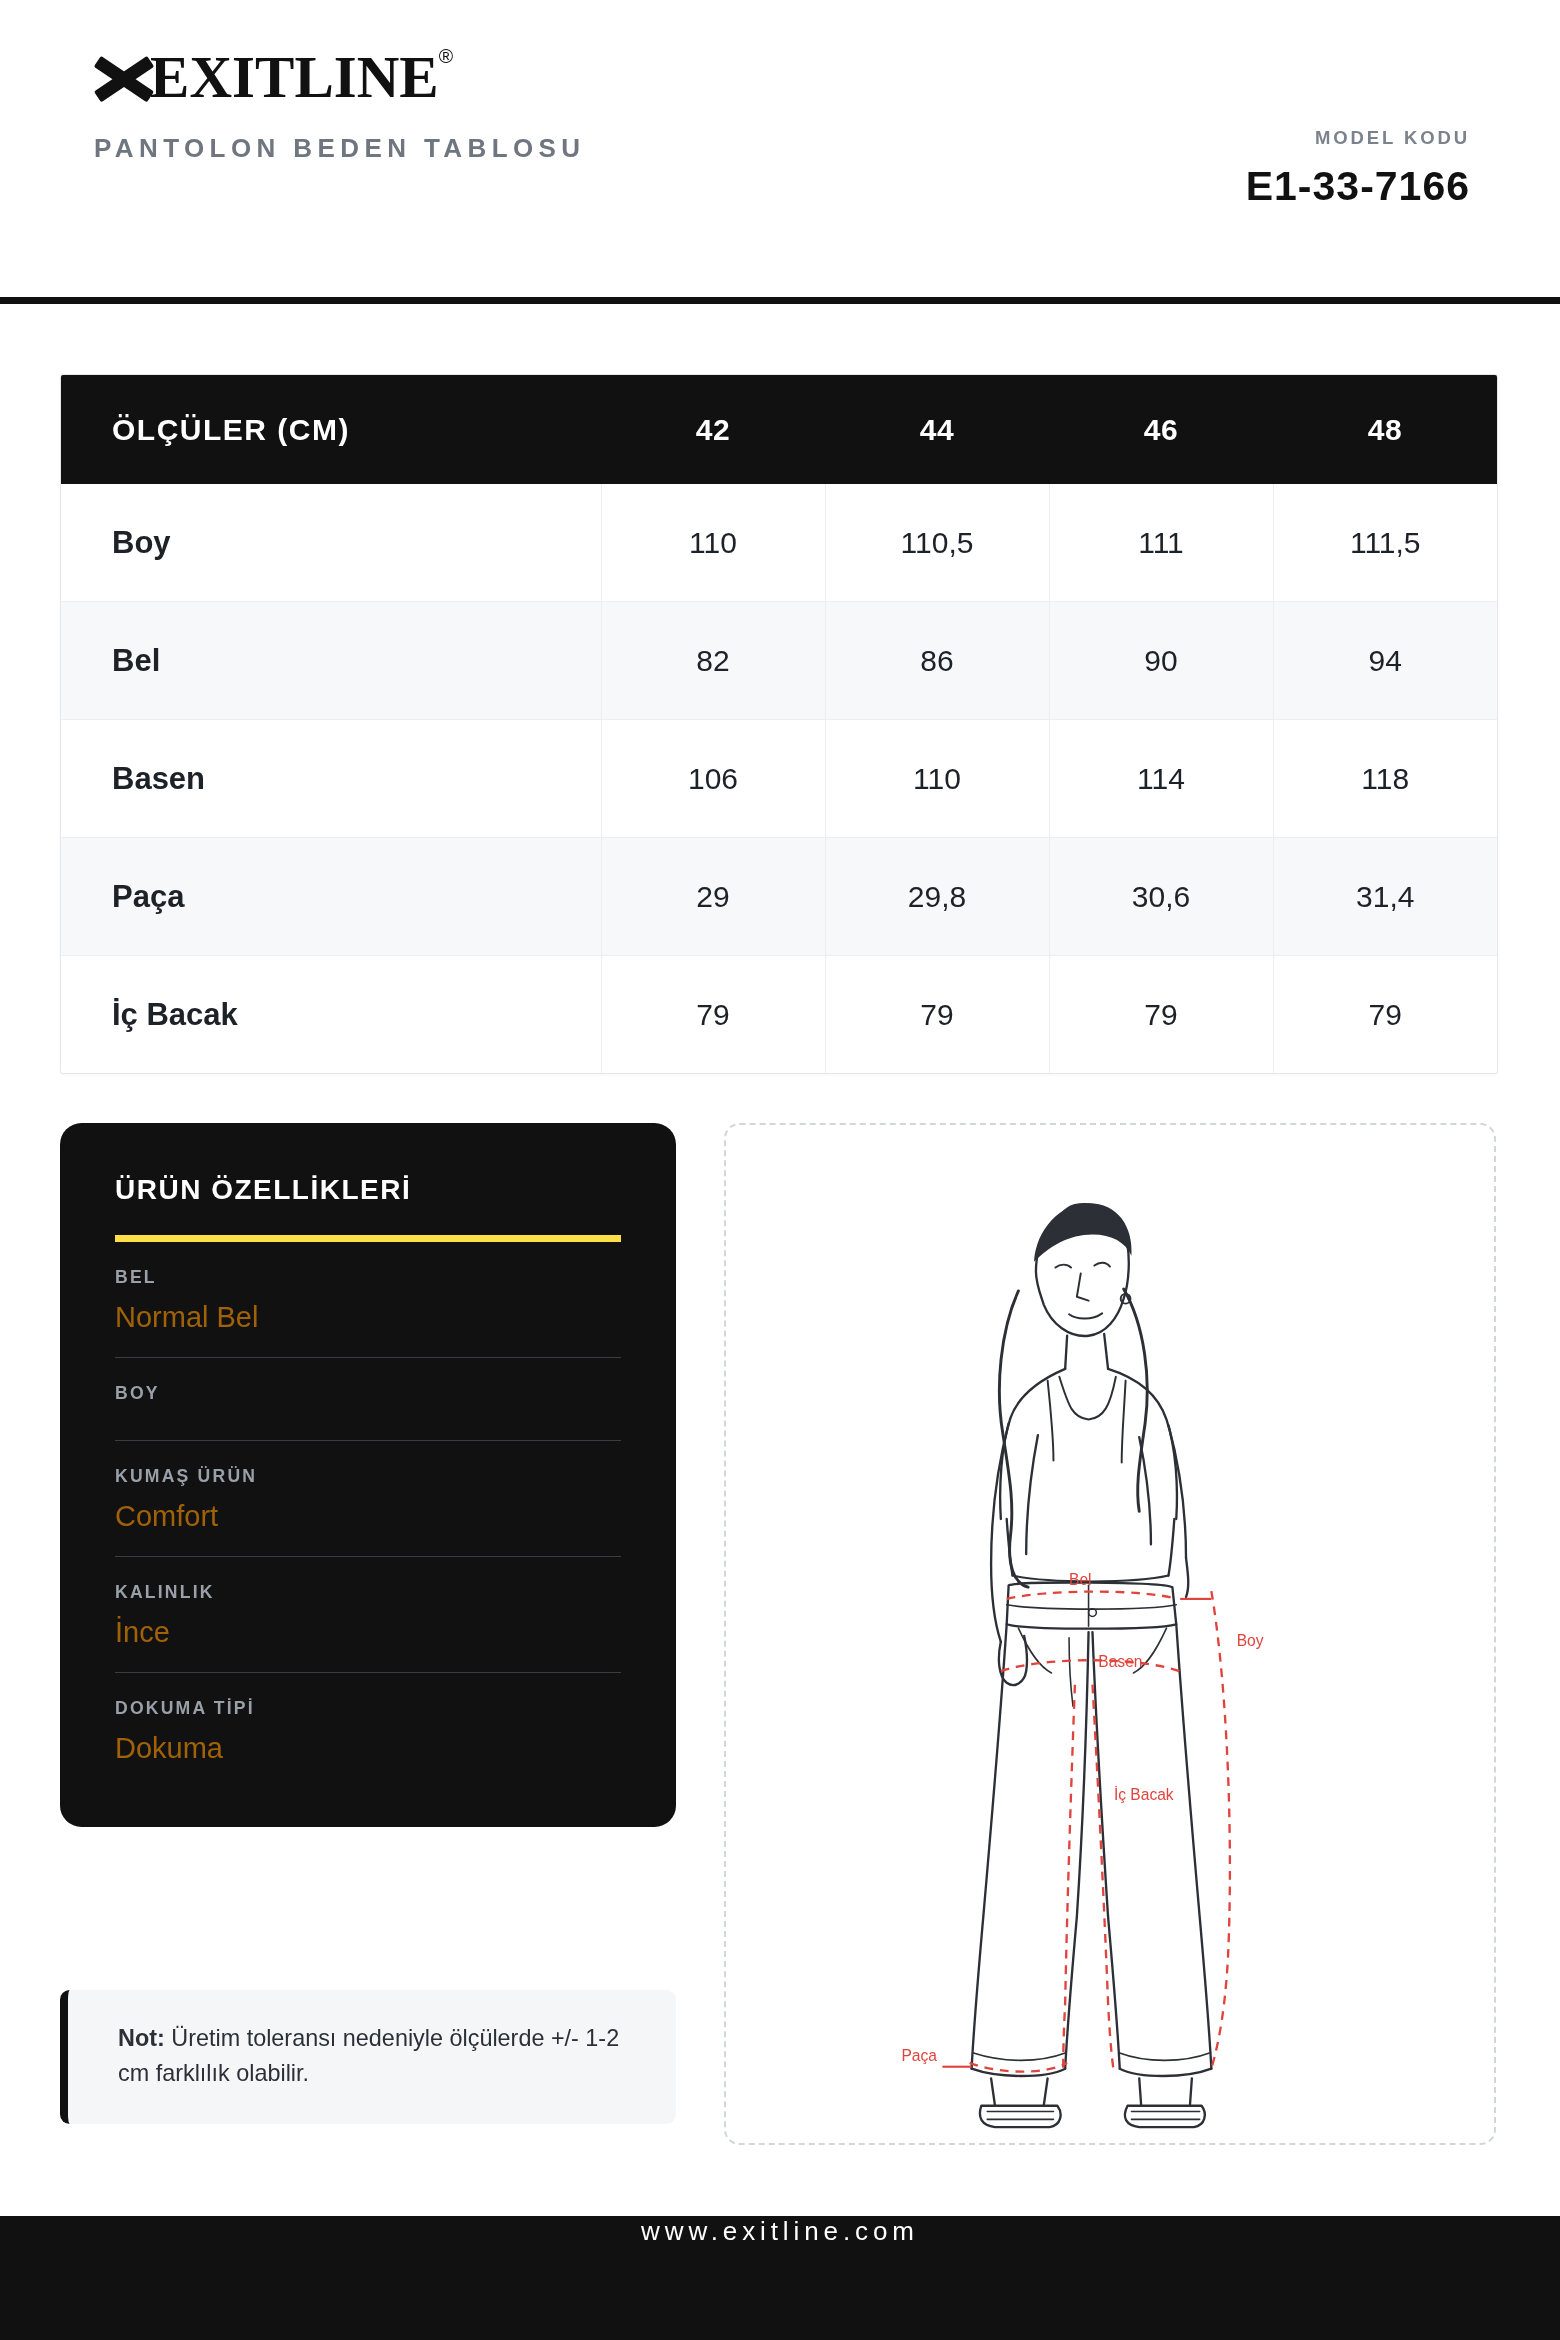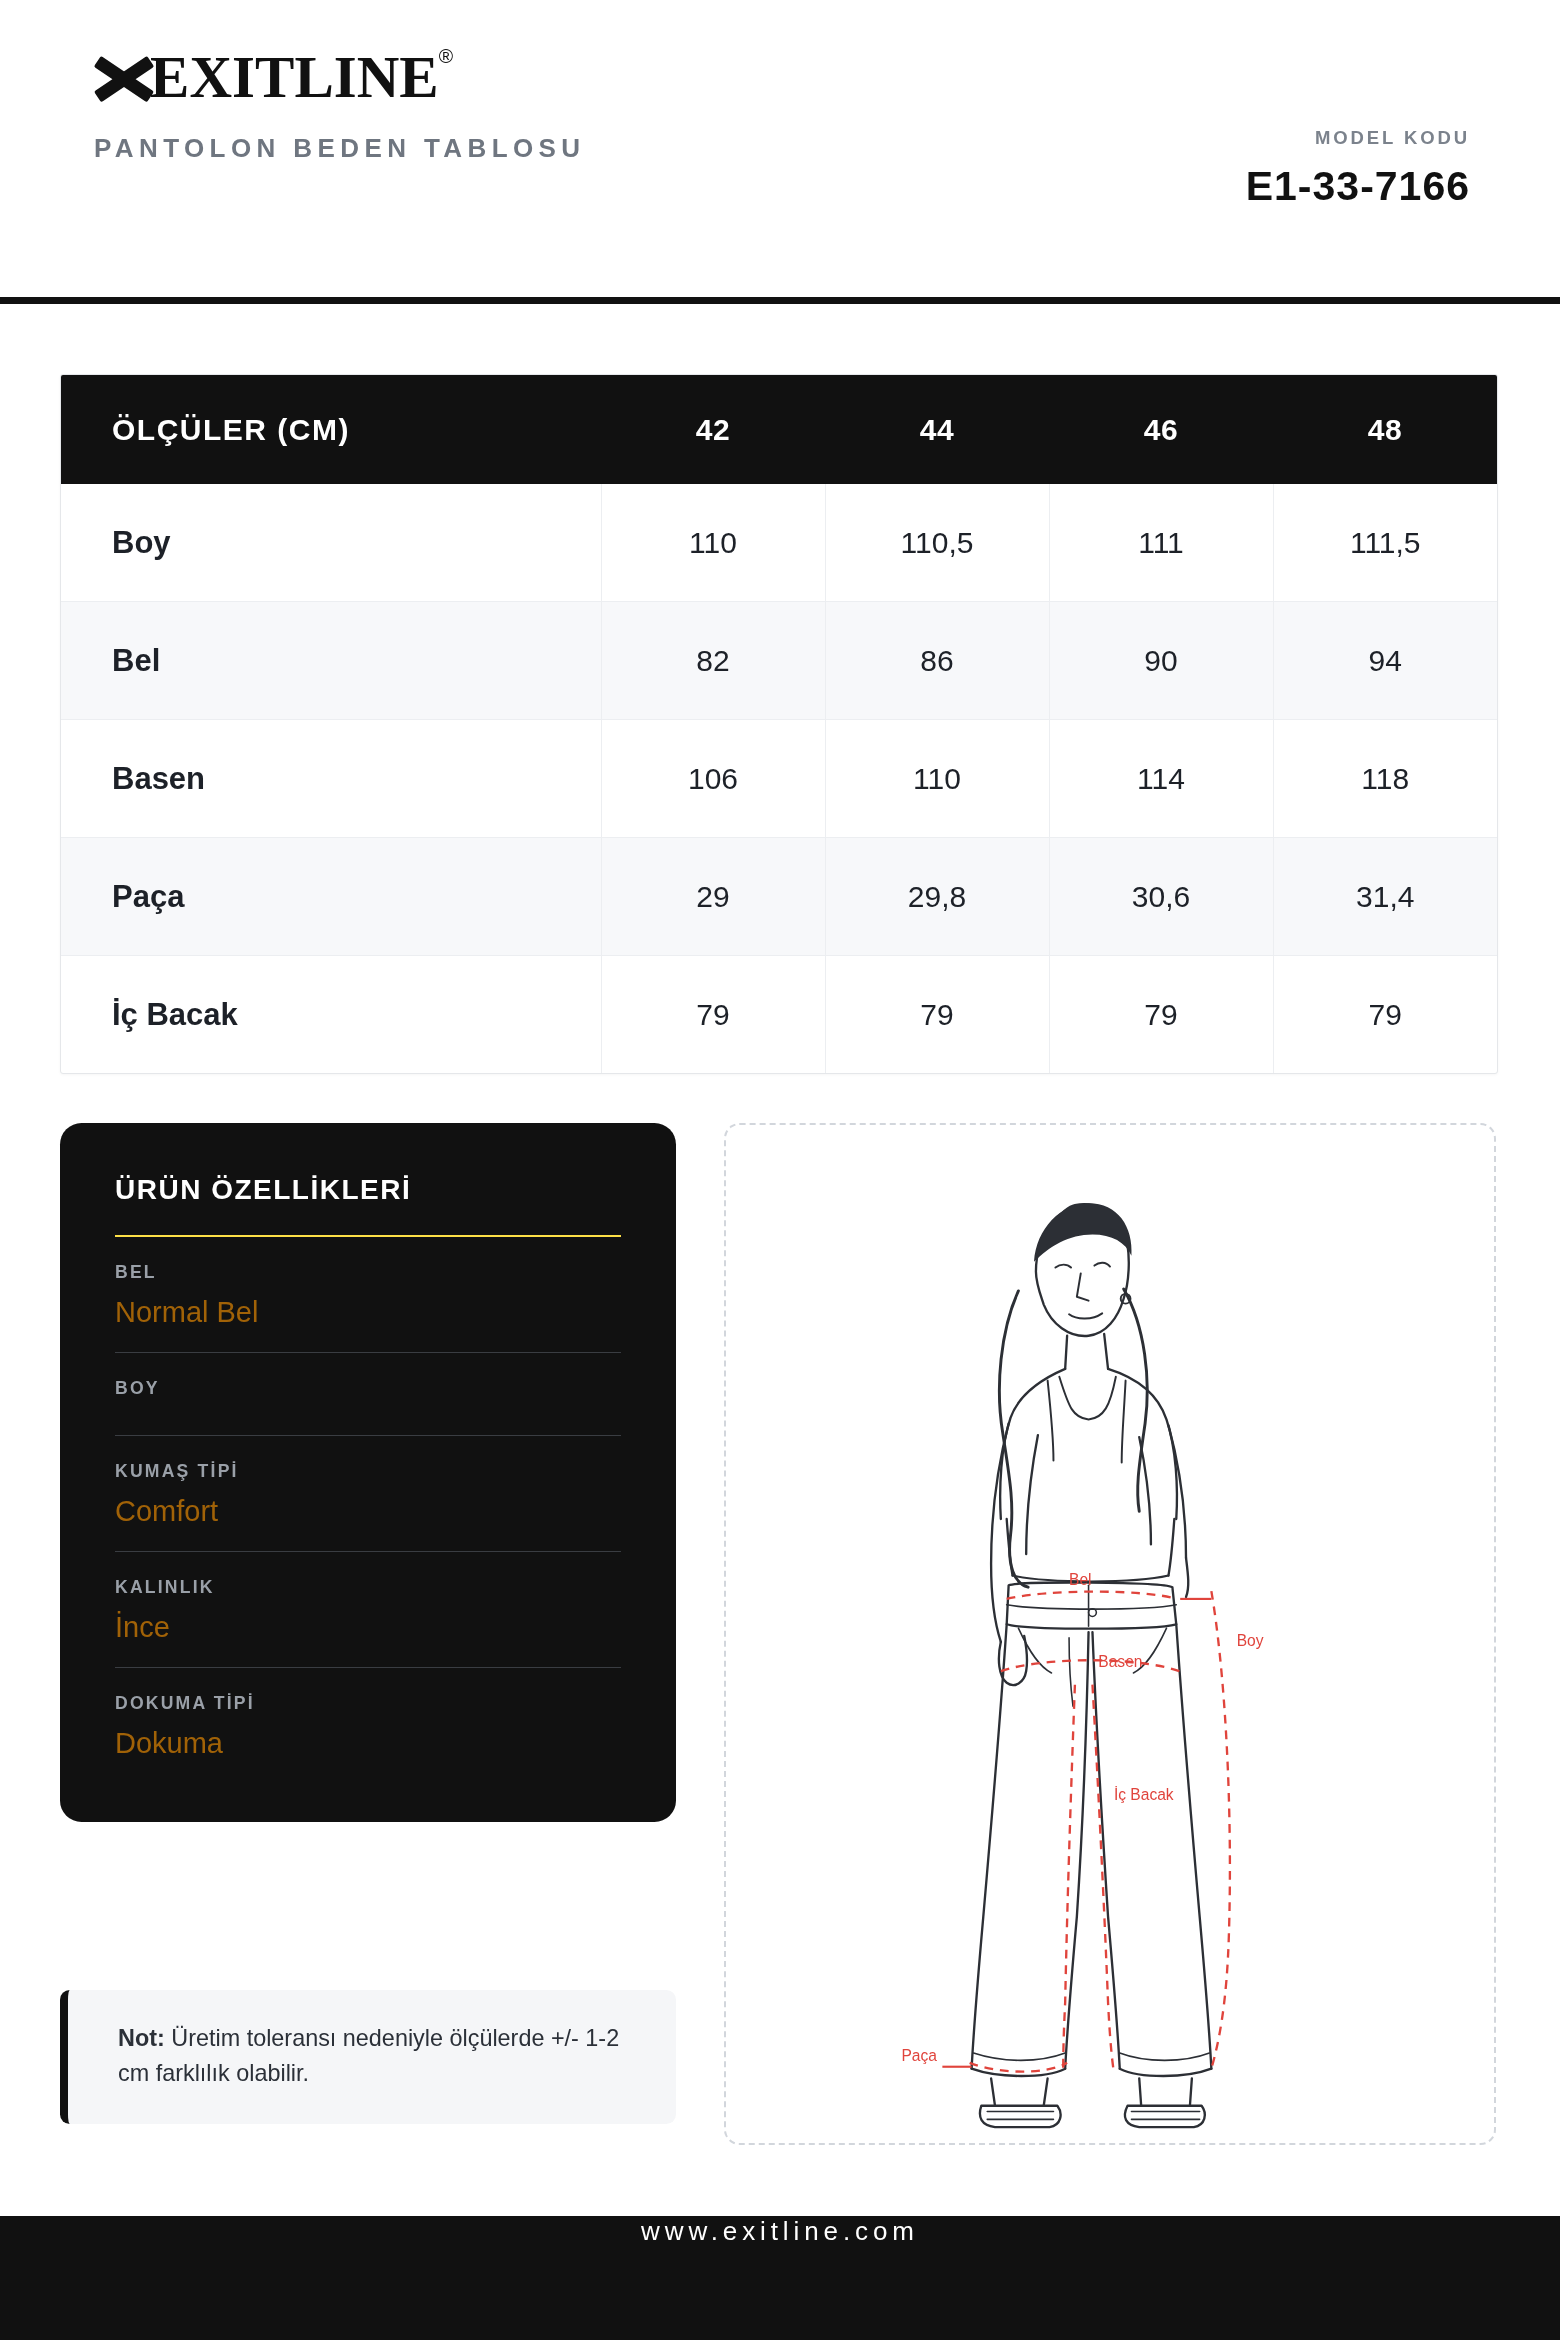--- a/index.html
+++ b/index.html
@@ -173,21 +173,21 @@
     border-radius: 21.5px;
     box-sizing: border-box;
     padding: 51px 55px 39px 55px;
     color: #ffffff;
   }
   .features-title {
     font-size: 28px;
     font-weight: 700;
     letter-spacing: 1.5px;
     padding-bottom: 29px;
-    border-bottom: 2px solid #fde047;
+    border-bottom: 7px solid #fde047;
   }
   .feature-row {
     padding: 25px 0 23.4px 0;
     border-bottom: 1px solid #3a3d42;
   }
   .feature-row:last-child { border-bottom: none; }
   .feature-label {
     font-size: 17.6px;
     letter-spacing: 2.2px;
     color: #9aa0a8;
@@ -325,21 +325,21 @@
   <div class="features">
     <div class="features-title">ÜRÜN ÖZELLİKLERİ</div>
     <div class="feature-row">
       <div class="feature-label">BEL</div>
       <div class="feature-value">Normal Bel</div>
     </div>
     <div class="feature-row">
       <div class="feature-label">BOY</div>
     </div>
     <div class="feature-row">
-      <div class="feature-label">KUMAŞ TİPİ</div>
+      <div class="feature-label">KUMAŞ ÜRÜN</div>
       <div class="feature-value">Comfort</div>
     </div>
     <div class="feature-row">
       <div class="feature-label">KALINLIK</div>
       <div class="feature-value">İnce</div>
     </div>
     <div class="feature-row">
       <div class="feature-label">DOKUMA TİPİ</div>
       <div class="feature-value">Dokuma</div>
     </div>

